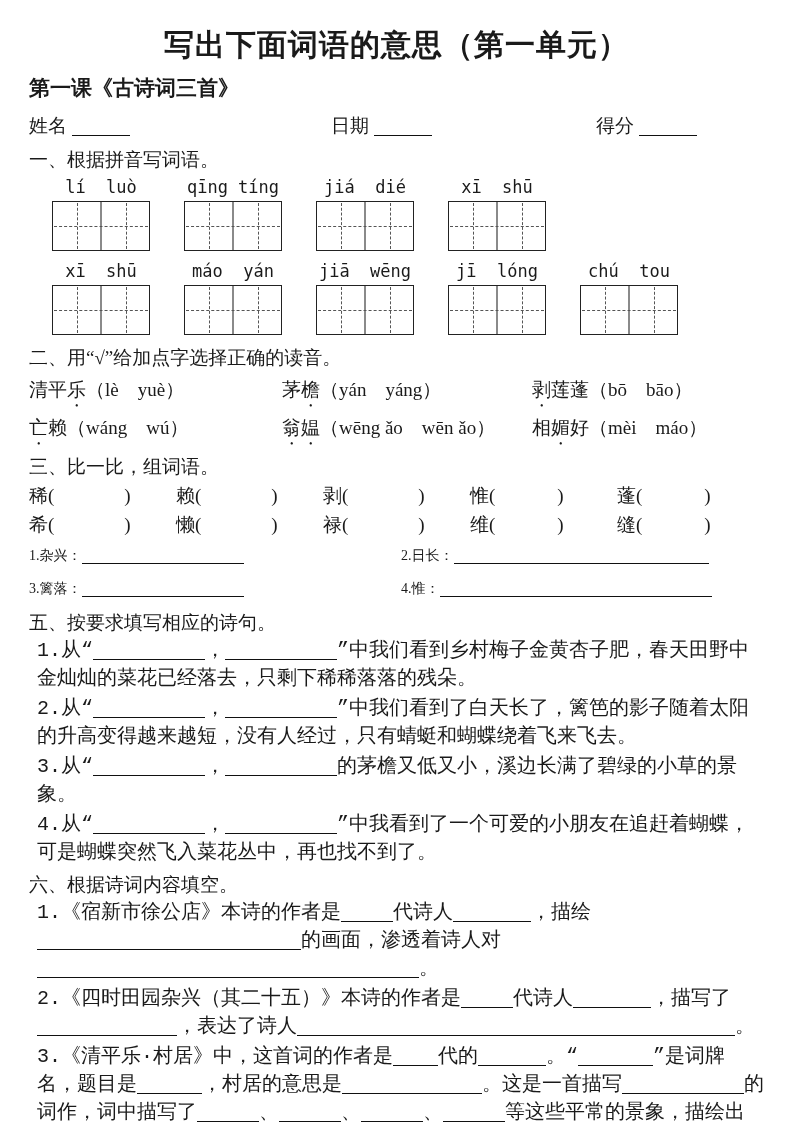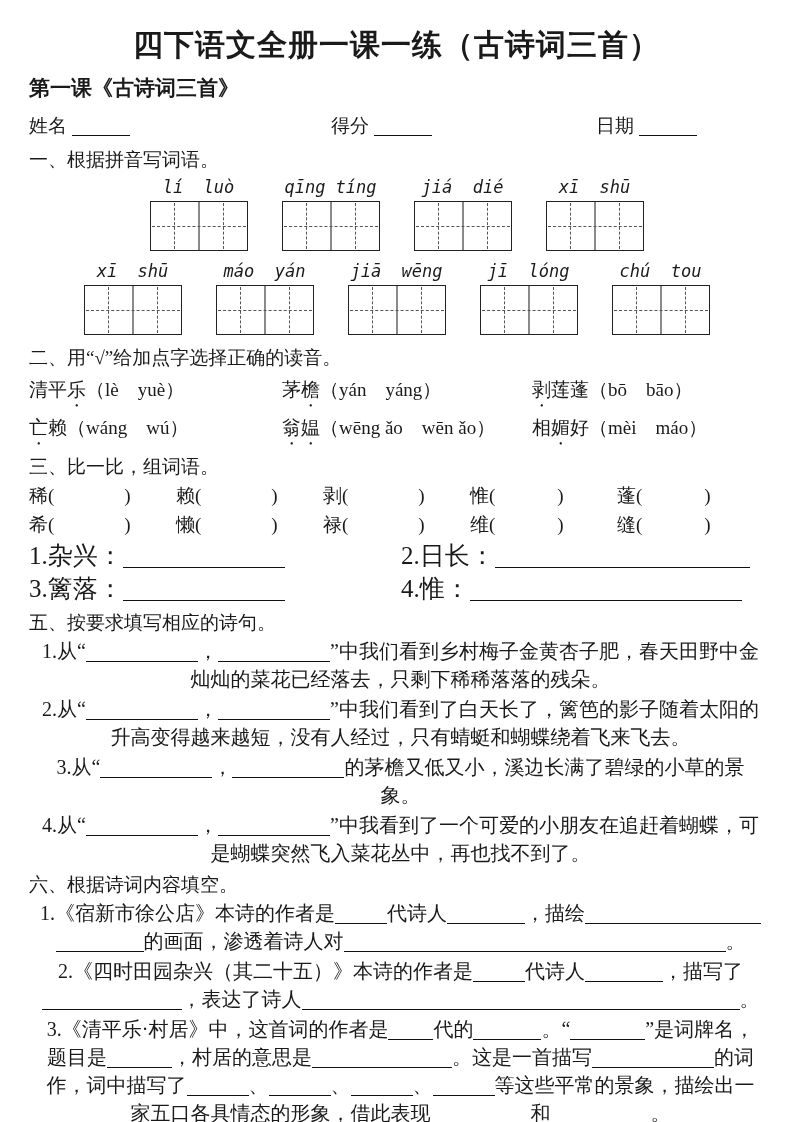--- a/index.html
+++ b/index.html
@@ -29,57 +29,57 @@
   .blank{display:inline-block;height:1em;border-bottom:1.6px solid #111;vertical-align:-4px;}
   .gap{display:inline-block;height:1px;}
 
   
   .em-dot{
     -webkit-text-emphasis:filled dot;-webkit-text-emphasis-position:under;
     text-emphasis:filled dot;text-emphasis-position:under left;
   }
 
   
-  .prow{display:flex;justify-content:center;padding:0 6px;margin-top:3px;font-style:italic;}
+  .prow{display:flex;justify-content:flex-start;padding:0 6px;margin-top:3px;}
   .pgroup{display:flex;flex-direction:column;align-items:center;width:132px;}
   .pinyin{
     font-family:"DejaVu Sans Mono","Liberation Mono",monospace;
     font-size:17px;line-height:21px;white-space:pre;margin-bottom:3px;
   }
   .tzg{display:flex;width:96px;height:48px;border:1.6px solid #222;position:relative;background:#fff;}
   .tcell{flex:1;position:relative;}
   .tcell + .tcell{border-left:2px solid #8a8a8a;}
   .tcell::before{content:"";position:absolute;left:50%;top:1px;bottom:1px;border-left:1px dashed #555;}
   .tzg::after{content:"";position:absolute;left:1px;right:1px;top:50%;border-top:1px dashed #555;}
 
   
   .s2grid{display:grid;grid-template-columns:253px 250px 1fr;font-size:19px;line-height:33px;margin-top:1px;}
 
   
   .s3row{display:flex;font-size:19px;line-height:29px;}
   .s3cell{width:147px;}
 
   
-  .s4grid{display:grid;grid-template-columns:372px 1fr;font-size:25px;line-height:33px;}
+  .s4grid{display:grid;grid-template-columns:372px 1fr;font-size:14px;line-height:33px;}
 
   
-  .para{font-size:20px;line-height:28px;margin:0 0 2px 8px;text-align:center;}
+  .para{font-size:20px;line-height:28px;margin:0 0 2px 8px;text-align:left;font-family:Liberation Mono, monospace;}
 </style>
 </head>
 <body>
 
 <div class="page">
 
-  <div class="title">四下语文全册一课一练（古诗词三首）</div>
+  <div class="title">写出下面词语的意思（第一单元）</div>
   <div class="subtitle">第一课《古诗词三首》</div>
 
   <div class="info-row">
     <div>姓名 <span class="blank" style="width: 58px;"></span></div>
+    <div>日期 <span class="blank" style="width: 58px;"></span></div>
     <div>得分 <span class="blank" style="width: 58px;"></span></div>
-    <div>日期 <span class="blank" style="width: 58px;"></span></div>
   </div>
 
   <div class="sec-label">一、根据拼音写词语。</div>
 
   <div class="prow">
     <div class="pgroup">
       <div class="pinyin">lí  luò</div>
       <div class="tzg">
           <div class="tcell"></div>
           <div class="tcell"></div>

